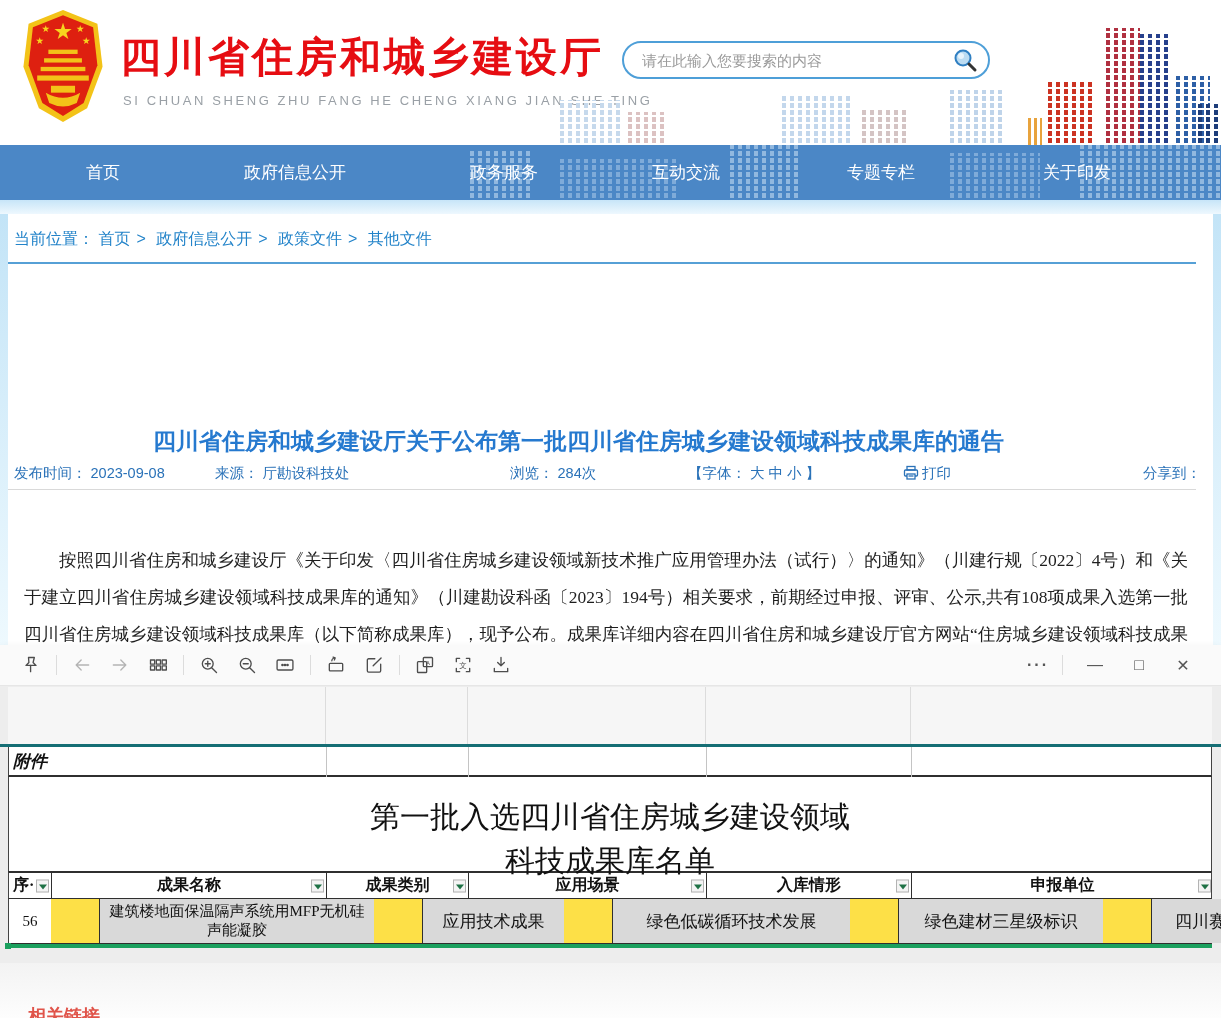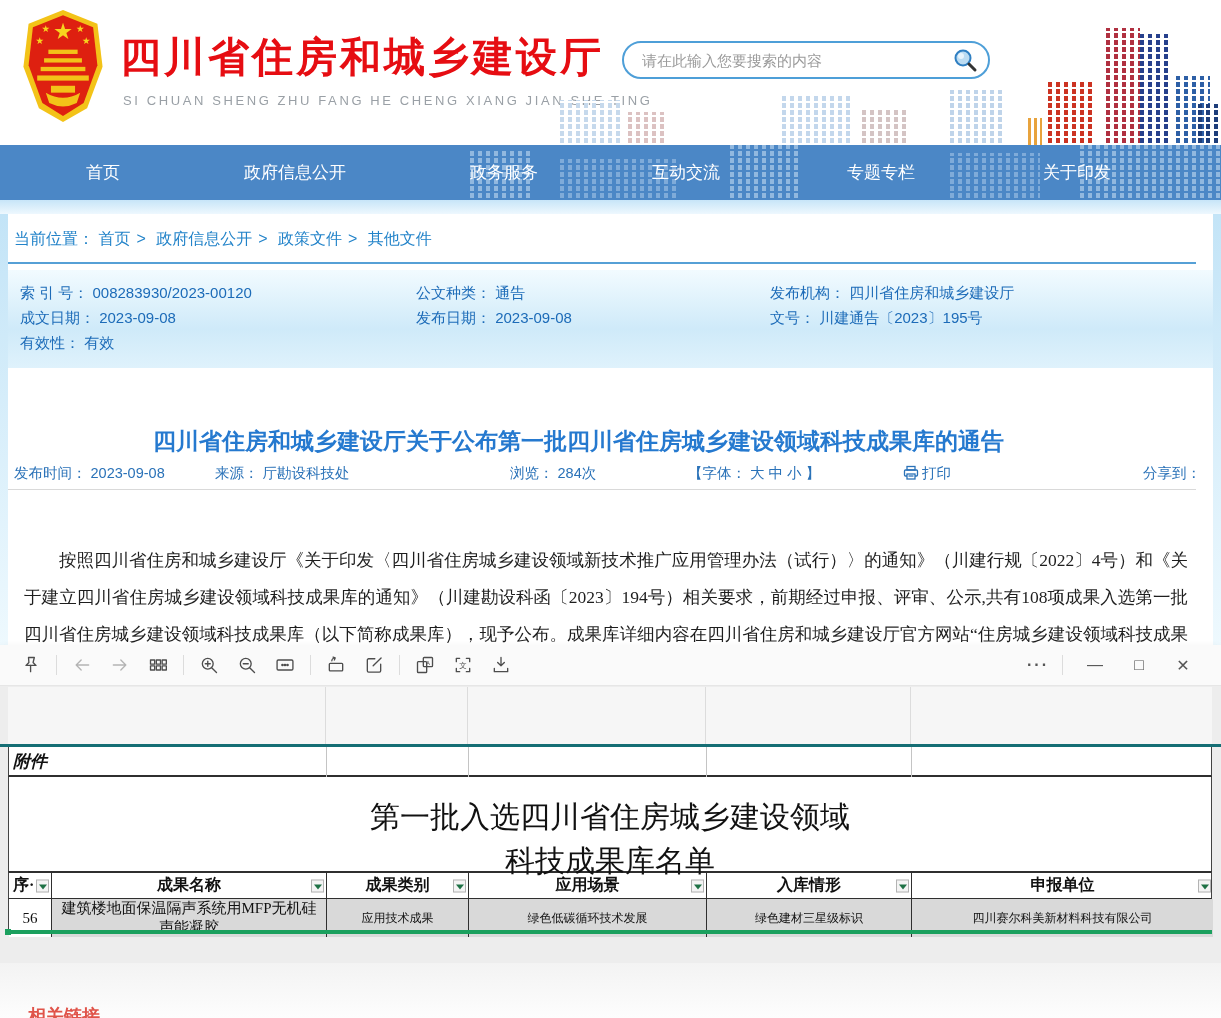--- a/index.html
+++ b/index.html
@@ -79,26 +79,26 @@
              text-align:center;font-size:30px;line-height:44px;padding-top:18px;}
   .row-head{display:grid;grid-template-columns:42px 275px 142px 238px 205px 302px;height:28px;background:#fff;
             border-top:2px solid #2f2f2f;border-bottom:1px solid #2f2f2f;border-left:1px solid #444;border-right:1px solid #444;box-sizing:border-box;}
   .row-head .c{position:relative;display:flex;align-items:center;justify-content:center;
                font-weight:bold;font-size:16px;border-left:1px solid #2f2f2f;}
   .row-head .c:first-child{border-left:none;justify-content:flex-start;padding-left:4px;}
   .filter{position:absolute;right:2px;top:50%;transform:translateY(-50%);width:13px;height:13px;background:#f4f4f4;
           border:1px solid #b3b3b3;box-sizing:border-box;cursor:pointer;}
   .filter::after{content:"";position:absolute;left:2px;top:4px;border-left:4px solid transparent;
                  border-right:4px solid transparent;border-top:5px solid #1e7145;}
-  .row-data{display:grid;grid-template-columns:42px 275px 142px 238px 205px 302px;height:31px;background:#eab308;
-            border-bottom:1px solid #2f2f2f;border-left:1px solid #444;border-right:1px solid #444;box-sizing:border-box;}
+  .row-data{display:grid;grid-template-columns:42px 275px 142px 238px 205px 302px;height:45px;background:#fde047;
+            border-bottom:1px solid #2f2f2f;border-left:1px solid #444;border-right:1px solid #444;box-sizing:border-box;gap:48px;}
   .row-data .c{display:flex;align-items:center;justify-content:center;text-align:center;
                background:#d9d9d9;border-left:1px solid #2f2f2f;font-size:15px;line-height:19px;padding:0 4px;box-sizing:border-box;}
   .row-data .c:first-child{background:#fff;border-left:none;font-size:15px;}
-  .row-data .c.wide{font-size:12px;}
+  .row-data .c.wide{font-size:17px;}
   .green-bar{position:relative;height:4px;background:#1ba05e;}
   .green-bar::before{content:"";position:absolute;left:-3px;top:-1px;width:6px;height:6px;background:#1ba05e;}
 
   
   .below{position:absolute;top:963px;left:0;width:1221px;height:55px;background:linear-gradient(180deg,#f3f3f3,#fdfdfd);}
   .related{position:absolute;top:1004px;left:28px;font-size:18px;font-weight:bold;color:#e0544a;}
 </style>
 </head>
 <body>
 
@@ -168,29 +168,20 @@
 
   <div class="breadcrumb">
     <span>当前位置：</span>
     <a>首页</a><span class="bc-sep">&gt;</span>
     <a>政府信息公开</a><span class="bc-sep">&gt;</span>
     <a>政策文件</a><span class="bc-sep">&gt;</span>
     <a>其他文件</a>
   </div>
   <div class="bc-line"></div>
 
-  <section class="doc-meta">
-    <div class="dm-cell" style="left:12px;top:14px;">索 引 号： 008283930/2023-00120</div>
-    <div class="dm-cell" style="left:408px;top:14px;">公文种类： 通告</div>
-    <div class="dm-cell" style="left:762px;top:14px;">发布机构： 四川省住房和城乡建设厅</div>
-    <div class="dm-cell" style="left:12px;top:39px;">成文日期： 2023-09-08</div>
-    <div class="dm-cell" style="left:408px;top:39px;">发布日期： 2023-09-08</div>
-    <div class="dm-cell" style="left:762px;top:39px;">文号： 川建通告〔2023〕195号</div>
-    <div class="dm-cell" style="left:12px;top:64px;">有效性： 有效</div>
-  </section>
 
   <h1 class="article-title">四川省住房和城乡建设厅关于公布第一批四川省住房城乡建设领域科技成果库的通告</h1>
 
   <div class="article-meta">
     <span class="m" style="left:14px;">发布时间： 2023-09-08</span>
     <span class="m" style="left:215px;">来源： 厅勘设科技处</span>
     <span class="m" style="left:510px;">浏览： 284次</span>
     <span class="m" style="left:688px;">
       <span>【字体：</span>
       <a>大</a>

